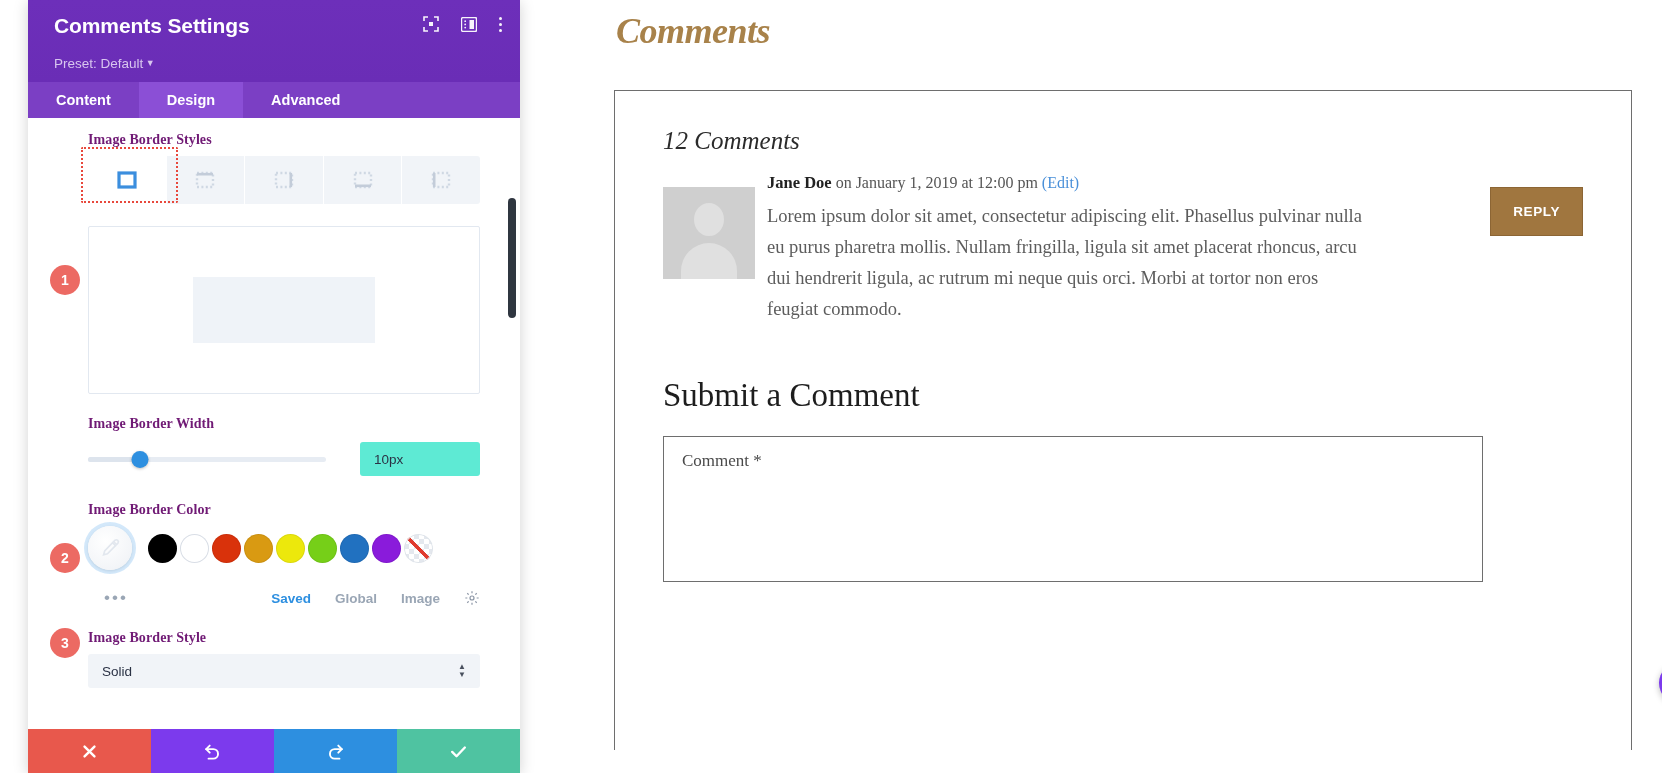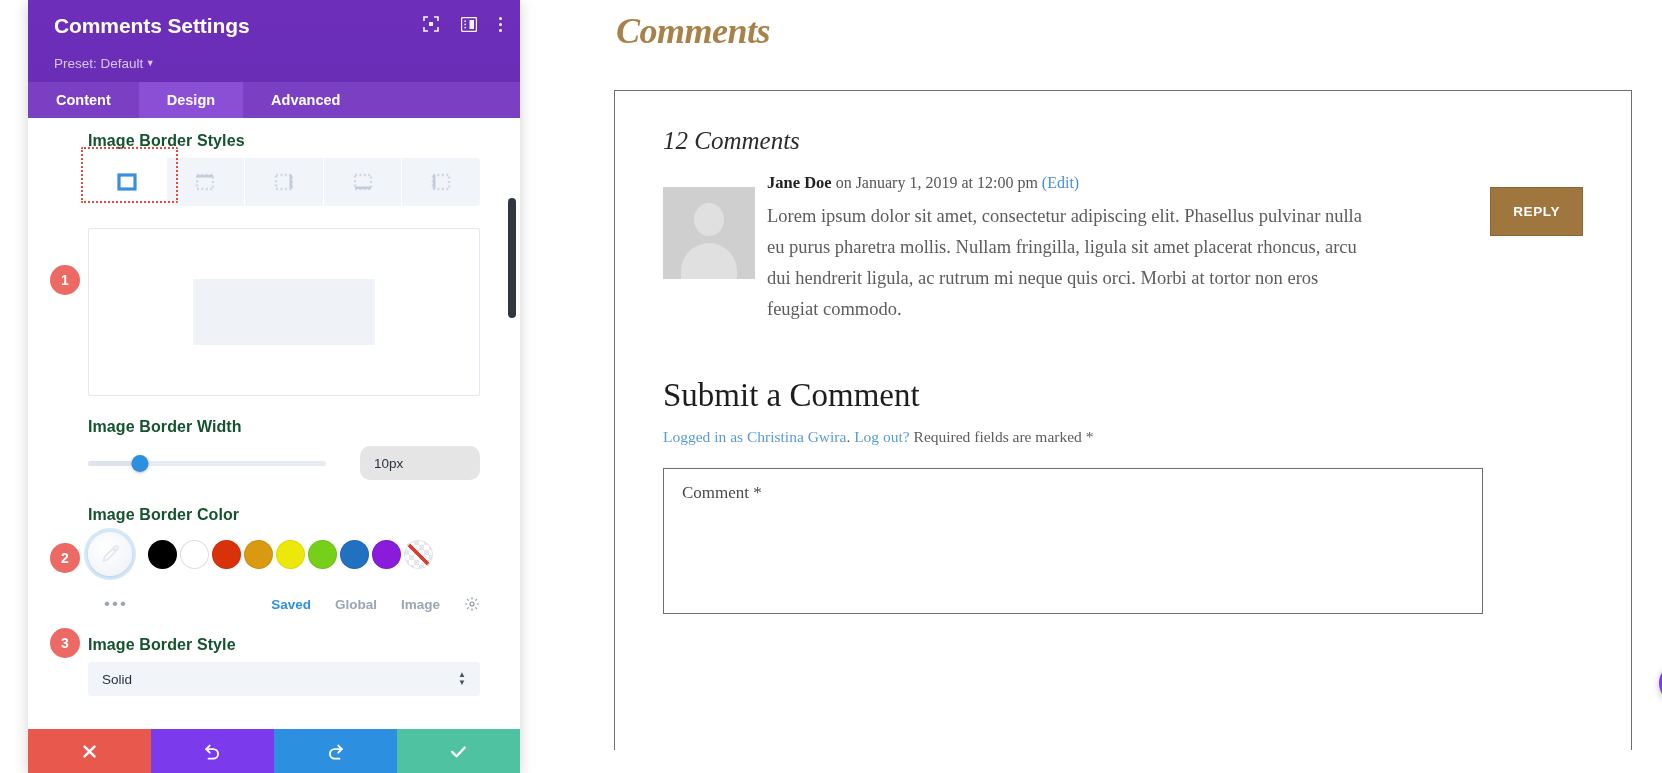--- a/index.html
+++ b/index.html
@@ -55,22 +55,22 @@
     height: calc(773px - 82px - 36px - 44px);
     padding: 14px 40px 0 60px;
     overflow: hidden;
   }
   .scroll-track {
     position:absolute; right:4px; top:80px; width:8px; height:120px;
     background:#2f3640; border-radius:4px;
   }
 
   .field-label {
-    font-size: 16px; color: #14532d; font-weight: 600;
-    margin-bottom: 8px; letter-spacing: .1px;
+    font-size: 14px; color: #701a75; font-weight: 600;
+    margin-bottom: 8px; letter-spacing: .1px; font-family: Liberation Serif, serif;
   }
 
   
   .marker {
     position: absolute; left: 22px;
     width: 30px; height: 30px; border-radius: 50%;
     background: #ec6a63; color: #fff;
     font-size: 14px; font-weight: bold;
     display: flex; align-items: center; justify-content: center;
     z-index: 9;
@@ -103,21 +103,21 @@
   .slider-row { display: flex; align-items: center; gap: 34px; margin-top: 10px; }
   .slider-wrap { position: relative; flex: 1; height: 18px; display:flex; align-items:center; }
   .slider-track { position:absolute; left:0; right:0; height: 5px; background:#e7ecf3; border-radius:3px; }
   .slider-fill { position:absolute; left:0; width: 22%; height: 5px; background:#dde4ed; border-radius:3px; }
   .slider-thumb {
     position:absolute; left: 22%; transform: translateX(-50%);
     width: 17px; height: 17px; border-radius: 50%; background: #2d8fe0;
     box-shadow: 0 1px 3px rgba(0,0,0,.25); cursor: grab;
   }
   .num-input {
-    width: 120px; height: 34px; background:#e5e5e5; border:none; border-radius:10px;
+    width: 120px; height: 34px; background:#5eead4; border:none; border-radius:3px;
     font-size: 13.5px; color:#2b3245; padding: 0 14px;
     font-family: "Liberation Sans", sans-serif;
   }
 
   
   .color-row { display: flex; align-items: center; gap: 0px; margin-top: 4px; }
   .picker-btn {
     width: 44px; height: 44px; border-radius: 50%;
     background: radial-gradient(circle at 40% 35%, #ffffff 0%, #f3f5f8 70%, #e9edf3 100%);
     box-shadow: 0 0 0 4px rgba(157,205,245,.45), 0 1px 3px rgba(0,0,0,.18);
@@ -450,23 +450,20 @@
           <div class="c-meta">
             <span class="c-author">Jane Doe</span><span> on January 1, 2019 at 12:00 pm </span><span class="c-edit">(Edit)</span>
           </div>
           <div class="c-text">Lorem ipsum dolor sit amet, consectetur adipiscing elit. Phasellus pulvinar nulla eu purus pharetra mollis. Nullam fringilla, ligula sit amet placerat rhoncus, arcu dui hendrerit ligula, ac rutrum mi neque quis orci. Morbi at tortor non eros feugiat commodo.</div>
         </div>
         <div class="reply-btn">REPLY</div>
       </div>
 
       <div class="submit-h">Submit a Comment</div>
 
-      <div class="logged">
-        <a href="#">Logged in as Christina Gwira</a><span>. </span><a href="#">Log out?</a><span> Required fields are marked *</span>
-      </div>
 
       <textarea class="ta" placeholder="Comment *" style=""></textarea>
 
     </div>
 
     <div class="fab"></div>
   </div>
 
 </div>
 

